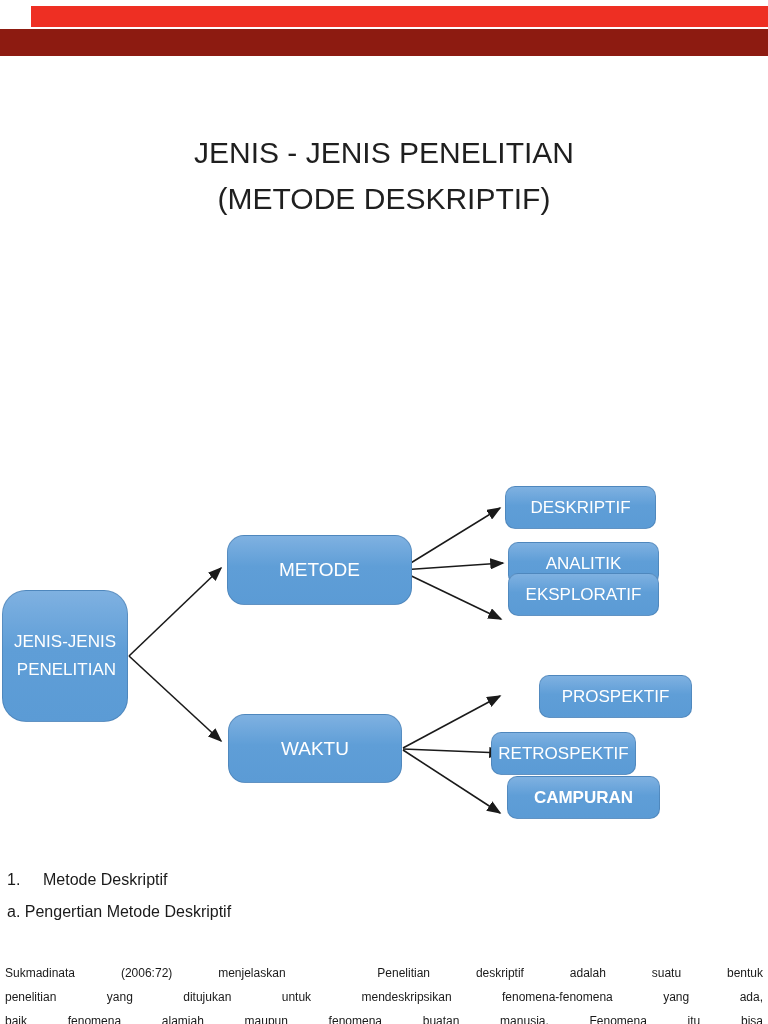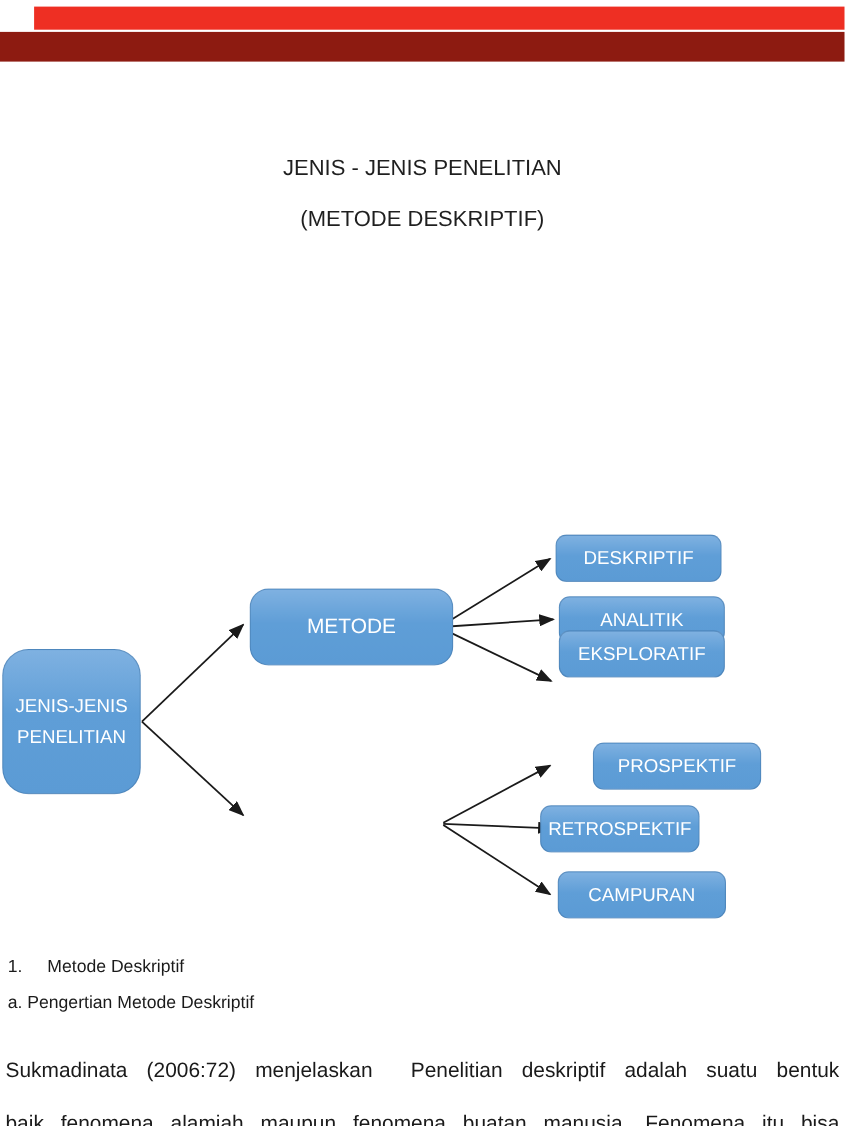--- a/index.html
+++ b/index.html
@@ -21,52 +21,52 @@
   .bar { position: absolute; }
   .bar-top  { left: 31px; top: 6px;  width: 737px; height: 21px; background: #ee2f23; }
   .bar-sub  { left: 0;    top: 29px; width: 768px; height: 27px; background: #8d1b11; }
 
   
   .title {
     position: absolute;
     left: 0; top: 130px;
     width: 768px;
     text-align: center;
-    font-size: 20px;
+    font-size: 30px;
     line-height: 46px;
     color: #1f1f1f;
   }
 
   
   .node {
     position: absolute;
     background: linear-gradient(180deg, #7fb1e1 0%, #5f9ed7 45%, #5b9bd5 100%);
     border: 1px solid rgba(62,110,160,0.45);
     color: #ffffff;
     display: flex;
     align-items: center;
     justify-content: center;
     text-align: center;
     box-sizing: border-box;
   }
   .node-root {
     left: 2px; top: 590px; width: 126px; height: 132px;
     border-radius: 24px;
-    font-size: 17px; line-height: 28px;
+    font-size: 17px; line-height: 28px; text-align: right;
   }
   .node-mid { border-radius: 17px; font-size: 19px; }
   .node-metode { left: 227px; top: 535px; width: 185px; height: 70px; }
   .node-waktu  { left: 228px; top: 714px; width: 174px; height: 69px; }
   .node-leaf { border-radius: 10px; font-size: 17px; }
   .node-deskriptif   { left: 505px; top: 486px; width: 151px; height: 43px; }
   .node-analitik     { left: 508px; top: 542px; width: 151px; height: 43px; }
   .node-eksploratif  { left: 508px; top: 573px; width: 151px; height: 43px; }
   .node-prospektif   { left: 507px; top: 675px; width: 153px; height: 43px; margin-left: 32px; }
   .node-retrospektif { left: 491px; top: 732px; width: 145px; height: 43px; }
-  .node-campuran     { left: 507px; top: 792px; width: 153px; height: 43px; }
+  .node-campuran     { left: 507px; top: 776px; width: 153px; height: 43px; font-weight: bold; }
 
   .arrows {
     position: absolute;
     left: 0; top: 480px;
     width: 768px; height: 370px;
   }
 
   
   .list-line {
     position: absolute;
@@ -76,21 +76,21 @@
     color: #1a1a1a;
   }
   .list-line-1 { top: 865px; }
   .list-line-2 { top: 897px; }
   .list-num { display: inline-block; width: 36px; }
 
   .pline {
     position: absolute;
     left: 5px;
     width: 758px;
-    font-size: 19px;
+    font-size: 12px;
     line-height: 25px;
     color: #1a1a1a;
     text-align: justify;
     text-align-last: justify;
     white-space: normal;
   }
   .pline-1 { top: 961px; }
   .pline-2 { top: 985px; }
   .pline-3 { top: 1009px; }
 </style>
@@ -126,20 +126,23 @@
   <div class="node node-root">
     <div>
       <div>JENIS-JENIS</div>
       <div>PENELITIAN</div>
     </div>
   </div>
 
   <div class="node node-mid node-metode">
     <span>METODE</span>
   </div>
+  <div class="node node-mid node-waktu">
+    <span>WAKTU</span>
+  </div>
 
   <div class="node node-leaf node-deskriptif">
     <span>DESKRIPTIF</span>
   </div>
   <div class="node node-leaf node-analitik">
     <span>ANALITIK</span>
   </div>
   <div class="node node-leaf node-eksploratif">
     <span>EKSPLORATIF</span>
   </div>
@@ -152,15 +155,16 @@
   <div class="node node-leaf node-campuran">
     <span>CAMPURAN</span>
   </div>
 
   <div class="list-line list-line-1">
     <span class="list-num">1.</span><span>Metode Deskriptif</span>
   </div>
   <div class="list-line list-line-2">a. Pengertian Metode Deskriptif</div>
 
   <div class="pline pline-1">Sukmadinata (2006:72) menjelaskan&nbsp; Penelitian deskriptif adalah suatu bentuk</div>
+  <div class="pline pline-2">penelitian yang ditujukan untuk mendeskripsikan fenomena-fenomena yang ada,</div>
   <div class="pline pline-3">baik fenomena alamiah maupun fenomena buatan manusia. Fenomena itu bisa</div>
 
 </div>
 
 </body></html>

